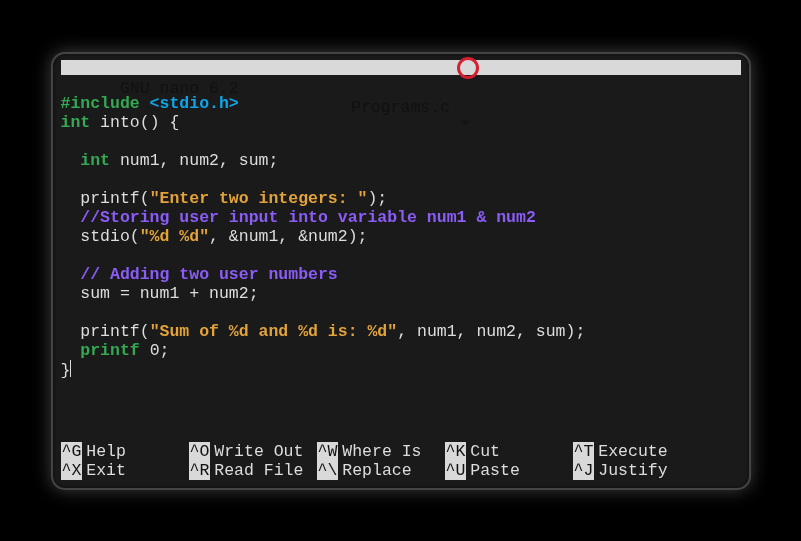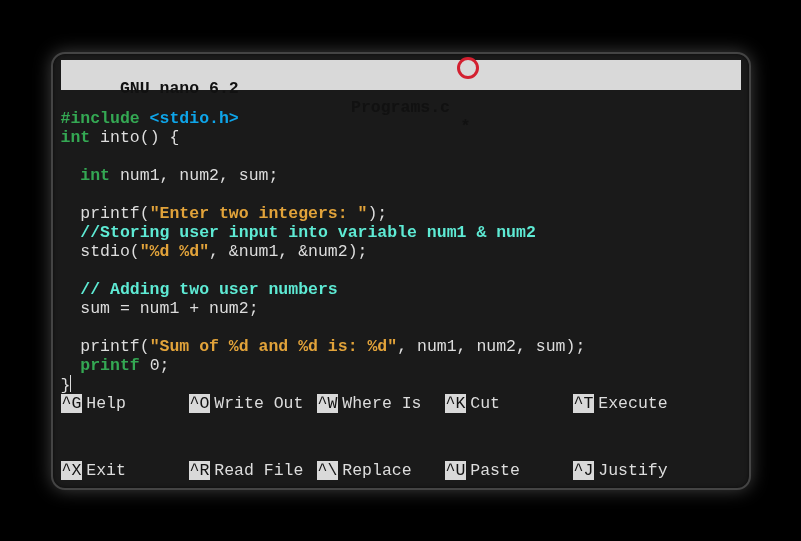--- a/index.html
+++ b/index.html
@@ -21,25 +21,25 @@
     border: 2px solid #444;
     border-radius: 14px;
     background: #1a1a1a;
     box-shadow: 0 0 18px rgba(255,255,255,0.25), inset 0 0 4px rgba(0,0,0,0.6);
     padding: 6px 8px 8px 8px;
     position: relative;
   }
   .header-bar {
     background: #d9d9d9;
     color: #111;
-    height: 30px;
+    height: 15px;
     line-height: 19px;
     white-space: pre;
     position: relative;
-    font-weight: 700;
+    font-weight: 400;
   }
   .header-text  { display:inline; }
   .header-file  { position:absolute; left:50%; transform:translateX(-50%); }
   .modified-badge {
     position: absolute;
     right: 270px;
     left: auto;
   }
   .badge-circle {
     position: absolute;
@@ -52,37 +52,37 @@
     pointer-events: none;
   }
   .editor-area {
     color: #ddd;
     white-space: pre;
     font-weight: 500;
   }
   .kw      { color: #34a853; font-weight: bold; }      
   .include-path { color: #0ea5e9; font-weight: bold; }
   .string  { color: #e2a33a; font-weight: bold; }
-  .comment { color: #5eead4; font-weight: bold; }
+  .comment { color: #8b5cf6; font-weight: bold; }
   .cursor::after {
     content:"";
     display:inline-block;
     width:1px;
     height:17px;
     background:#ddd;
     vertical-align:-2px;
   }
   .shortcut-bar {
     position: absolute;
     bottom: 8px;
     left: 8px;
     right: 8px;
     color: #ddd;
   }
-  .shortcut-row { white-space: nowrap; height:19px; line-height:19px;margin-top:48px; }
+  .shortcut-row { white-space: nowrap; height:19px; line-height:19px; }
   .shortcut {
     display: inline-block;
     width: 128px;
   }
   .shortcut .key {
     background: #d9d9d9;
     color: #111;
     padding: 0 1px;
   }
   .shortcut .label { margin-left: 4px; }

